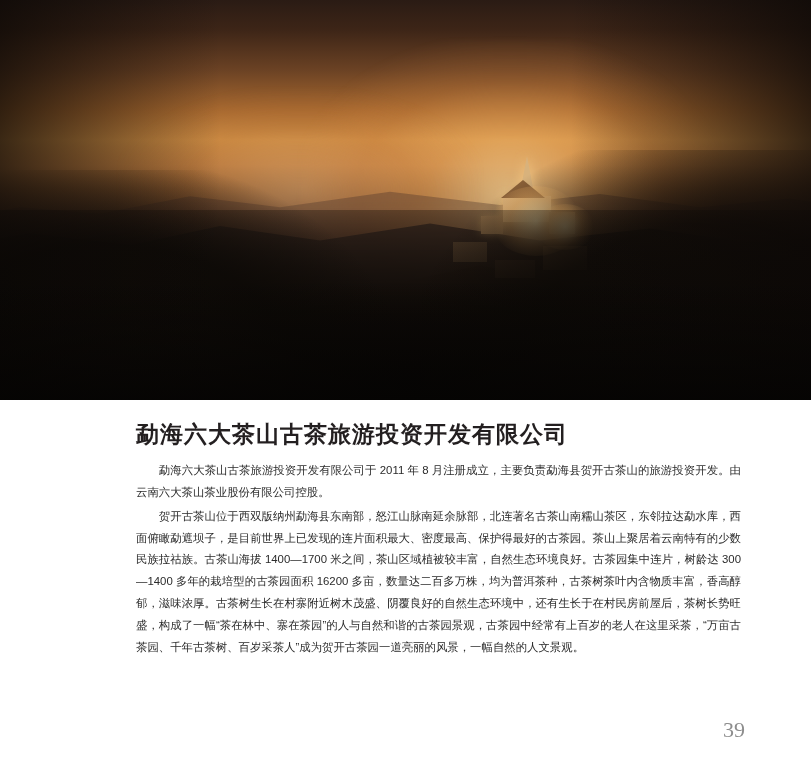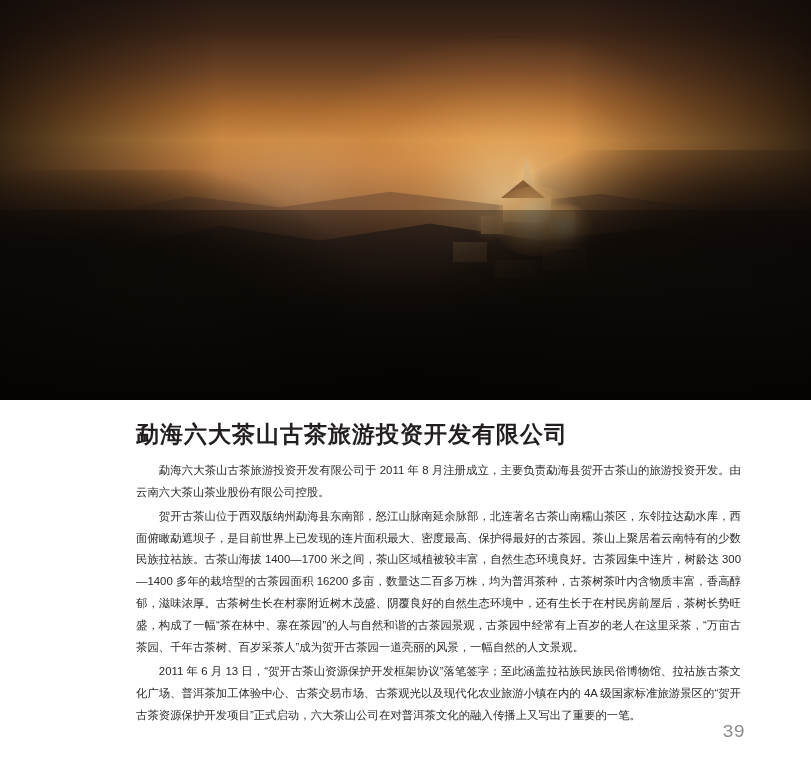--- a/index.html
+++ b/index.html
@@ -185,23 +185,23 @@
     line-height: 1.92;
     color: #2b2b2b;
     text-align: justify;
     text-indent: 2em;
     font-family: Liberation Sans, sans-serif;
   }
   .page-number {
     position: absolute;
     right: 66px;
     bottom: 24px;
-    font-size: 19px;
+    font-size: 22px;
     color: #8d8d8d;
-    font-family: Liberation Mono, monospace;
+    font-family: Liberation Serif, serif;
   }
 </style>
 </head>
 <body>
 
 <div class="page">
 
   <div class="hero">
     <div class="sky"></div>
     <div class="sun-glow"></div>
@@ -232,19 +232,18 @@
     <div class="vignette-r"></div>
     <div class="vignette-b"></div>
   </div>
 
   <div class="article">
     <h1 class="title">勐海六大茶山古茶旅游投资开发有限公司</h1>
 
     <div class="body-copy">
       <p class="para">勐海六大茶山古茶旅游投资开发有限公司于 2011 年 8 月注册成立，主要负责勐海县贺开古茶山的旅游投资开发。由云南六大茶山茶业股份有限公司控股。</p>
       <p class="para">贺开古茶山位于西双版纳州勐海县东南部，怒江山脉南延余脉部，北连著名古茶山南糯山茶区，东邻拉达勐水库，西面俯瞰勐遮坝子，是目前世界上已发现的连片面积最大、密度最高、保护得最好的古茶园。茶山上聚居着云南特有的少数民族拉祜族。古茶山海拔 1400—1700 米之间，茶山区域植被较丰富，自然生态环境良好。古茶园集中连片，树龄达 300—1400 多年的栽培型的古茶园面积 16200 多亩，数量达二百多万株，均为普洱茶种，古茶树茶叶内含物质丰富，香高醇郁，滋味浓厚。古茶树生长在村寨附近树木茂盛、阴覆良好的自然生态环境中，还有生长于在村民房前屋后，茶树长势旺盛，构成了一幅“茶在林中、寨在茶园”的人与自然和谐的古茶园景观，古茶园中经常有上百岁的老人在这里采茶，“万亩古茶园、千年古茶树、百岁采茶人”成为贺开古茶园一道亮丽的风景，一幅自然的人文景观。</p>
-      <p class="para">2011 年 6 月 13 日，“贺开古茶山资源保护开发框架协议”落笔签字；至此涵盖拉祜族民族民俗博物馆、拉祜族古茶文化广场、普洱茶加工体验中心、古茶交易市场、古茶观光以及现代化农业旅游小镇在内的 4A 级国家标准旅游景区的“贺开古茶资源保护开发项目”正式启动，六大茶山公司在对普洱茶文化的融入传播上又写出了重要的一笔。</p>
     </div>
 
     <div class="page-number">39</div>
   </div>
 
 </div>
 
 </body></html>

